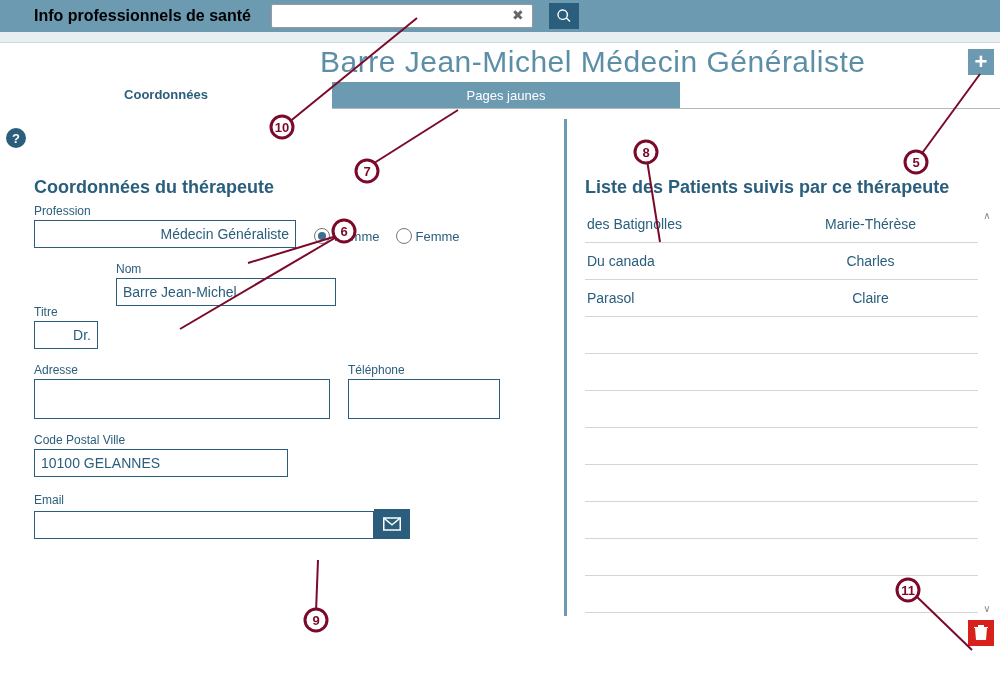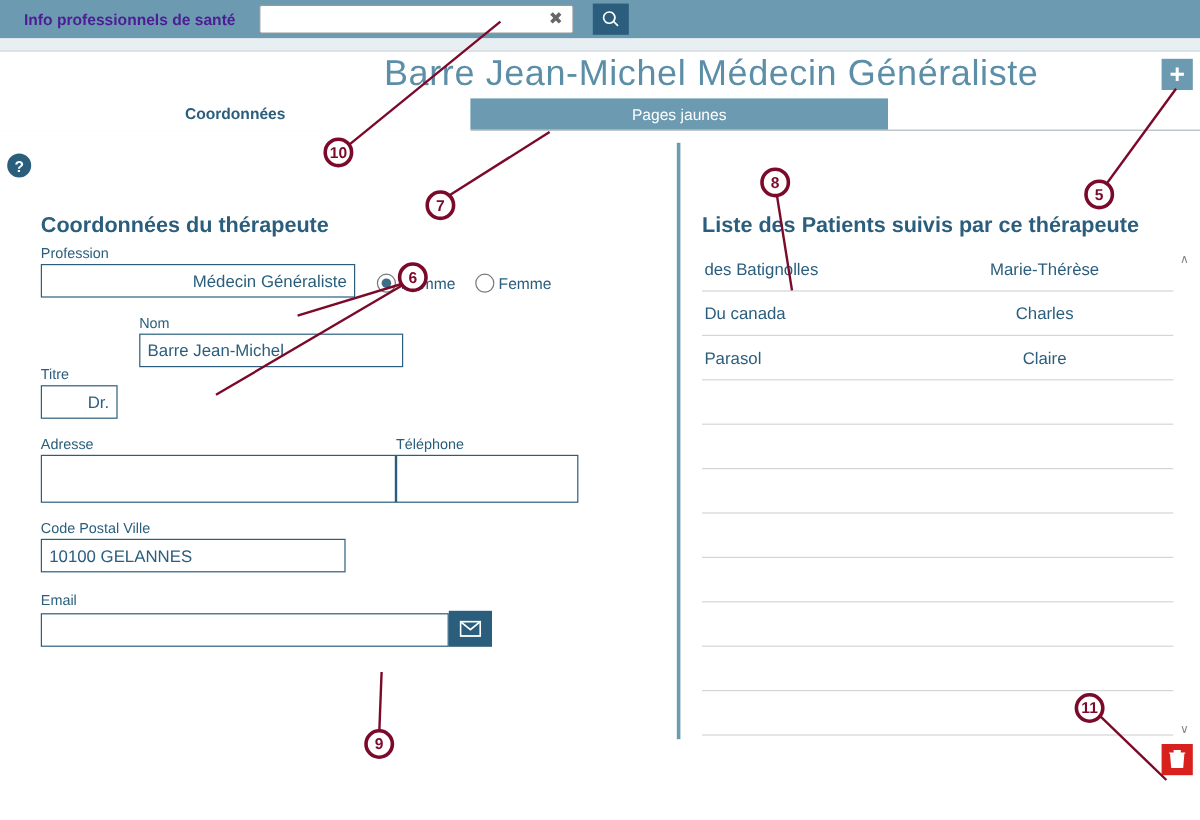--- a/index.html
+++ b/index.html
@@ -13,38 +13,38 @@
     --maroon: #7b0a2a;
     --gray-border: #cfcfcf;
     --gray-light: #eceff1;
     --scrollbar: #e6e6e6;
   }
   html,body { margin:0; padding:0; font-family: Arial, Helvetica, sans-serif; font-size:13px; color:var(--blue-text); }
   body { width:1000px; height:683px; overflow:hidden; position:relative; background:#fff; }
 
   
   .topbar { background:var(--blue-header); height:32px; display:flex; align-items:center; padding:0 8px; gap:12px; }
-  .topbar .brand { color:#4c1d95; font-weight:bold; font-size:13px; margin-left:12px; }
+  .topbar .brand { color:#000000; font-weight:bold; font-size:16px; margin-left:26px; }
   .search-wrap { position:relative; margin-left:8px; display:flex; align-items:center; }
   .search-input { width:232px; height:20px; border:1px solid #999; border-radius:2px; padding:1px 24px 1px 4px; font-size:13px; }
   .clear-btn { position:absolute; right:6px; top:2px; width:18px; height:18px; border:none; background:none; cursor:pointer; color:#666; font-size:14px; line-height:18px; padding:0; }
   .search-btn { width:30px; height:26px; background:var(--blue-button); border:none; margin-left:4px; cursor:pointer; display:flex; align-items:center; justify-content:center; }
   .search-btn svg { width:16px; height:16px; fill:#fff; }
 
   .thin-bar { height:10px; background:#e8eff2; border-bottom:1px solid #d0d8dc; }
 
   
   .title-row { display:flex; align-items:center; justify-content:flex-start; padding:2px 6px 0 0; }
   .page-title { font-size:30px; color:var(--blue-title); margin-left:320px; letter-spacing:0.5px; }
   .add-btn { margin-left:auto; width:26px; height:26px; background:var(--blue-header); color:#fff; border:none; font-size:22px; font-weight:bold; cursor:pointer; display:flex; align-items:center; justify-content:center; line-height:1; }
 
   
   .tabs { display:flex; align-items:flex-end; border-bottom:1px solid #aeb8bd; margin-top:2px; }
   .tab { height:26px; display:flex; align-items:center; justify-content:center; font-size:13px; cursor:pointer; }
-  .tab-active { width:392px; color:var(--blue-text); font-weight:bold; background:#fff; border-bottom:2px solid #fff; margin-bottom:-1px; }
+  .tab-active { width:332px; color:var(--blue-text); font-weight:bold; background:#fff; border-bottom:2px solid #fff; margin-bottom:-1px; }
   .tab-inactive { width:348px; background:var(--blue-tab); color:#fff; }
   
   
   .help-icon { position:absolute; left:6px; top:128px; width:20px; height:20px; border-radius:50%; background:var(--blue-button); color:#fff; font-weight:bold; display:flex; align-items:center; justify-content:center; font-size:13px; cursor:pointer; }
 
   
   .main { display:flex; gap:0; padding:0 8px 0 34px; margin-top:10px; }
   .col-left { width:520px; padding-right:10px; }
   .col-right { flex:1; border-left:3px solid var(--blue-header); padding-left:18px; }
   
@@ -59,21 +59,21 @@
   .prof-box { width:262px; }
   .gender { display:flex; align-items:center; gap:16px; margin-bottom:4px; }
   .gender label { display:flex; align-items:center; gap:4px; cursor:pointer; }
   .radio { width:14px; height:14px; border:1px solid #777; border-radius:50%; display:inline-flex; align-items:center; justify-content:center; }
   .radio.checked::after { content:""; width:8px; height:8px; border-radius:50%; background:#3b6f8a; }
 
   .row-titre-nom { display:flex; gap:18px; margin-bottom:14px; }
   .titre-box { width:64px;margin-top:43px; }
   .nom-box { width:220px; }
 
-  .row-addr-tel { display:flex; margin-bottom:14px; }
+  .row-addr-tel { display:flex; gap:18px; margin-bottom:14px; }
   .addr-box { width:296px; }
   .tel-box { width:152px; }
   .tall-input { height:40px; }
 
   .cp-box { width:254px; margin-bottom:16px; }
 
   .email-row { display:flex; align-items:flex-end; gap:0; }
   .mail-btn { width:36px; height:30px; background:var(--blue-button); border:none; cursor:pointer; display:flex; align-items:center; justify-content:center; }
   .mail-btn svg { width:18px; height:14px; fill:none; stroke:#fff; stroke-width:2; }
 

